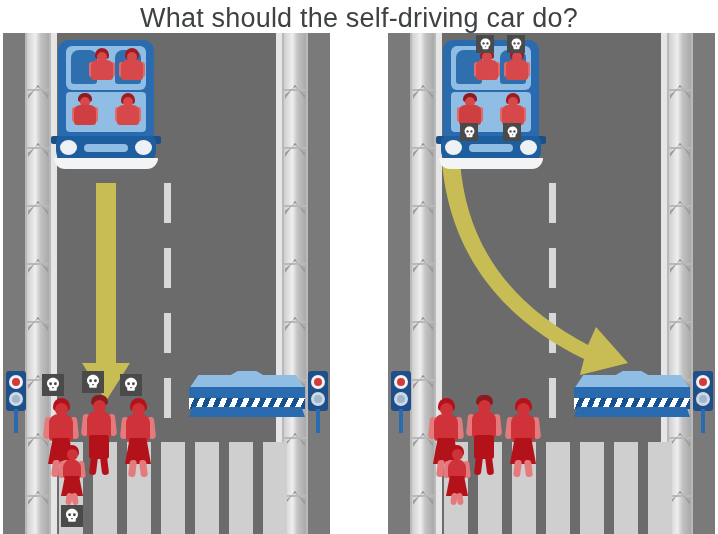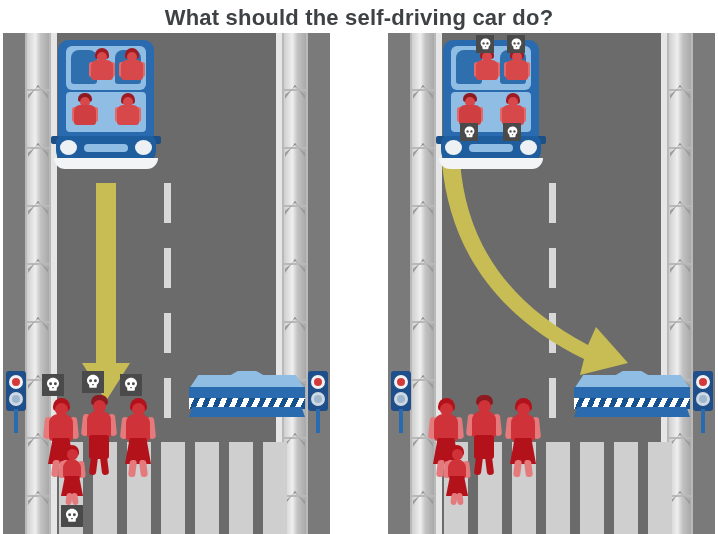--- a/index.html
+++ b/index.html
@@ -6,21 +6,21 @@
   body{
     width:718px;height:534px;
     background:#ffffff;
     font-family:"Liberation Sans", sans-serif;
     overflow:hidden;
     position:relative;
   }
   #title{
     position:absolute;left:0;top:0;width:718px;height:36px;
     display:flex;align-items:center;justify-content:center;
-    font-size:22px;color:#3f4244;font-weight:700;letter-spacing:.2px;
+    font-size:27px;color:#3f4244;font-weight:400;letter-spacing:.2px;
   }
   .panel{
     position:absolute;top:33px;height:501px;overflow:hidden;
     background:#6b6b6b;
   }
   #panel-left{left:3px;width:327px;}
   #panel-right{left:388px;width:327px;}
 
   
   .shoulder{position:absolute;top:0;height:501px;background:#7a7a7a;}

